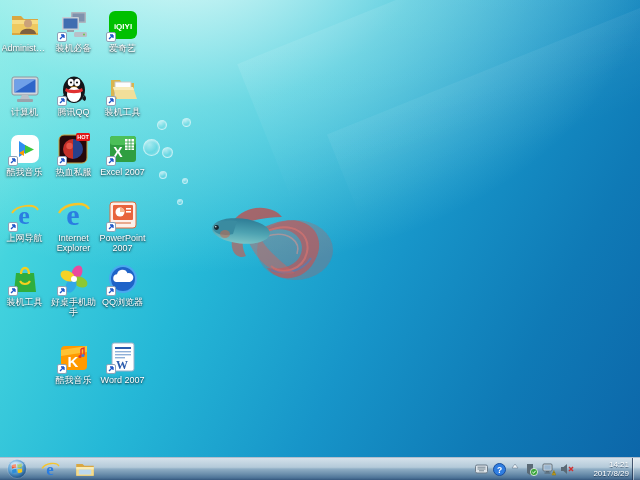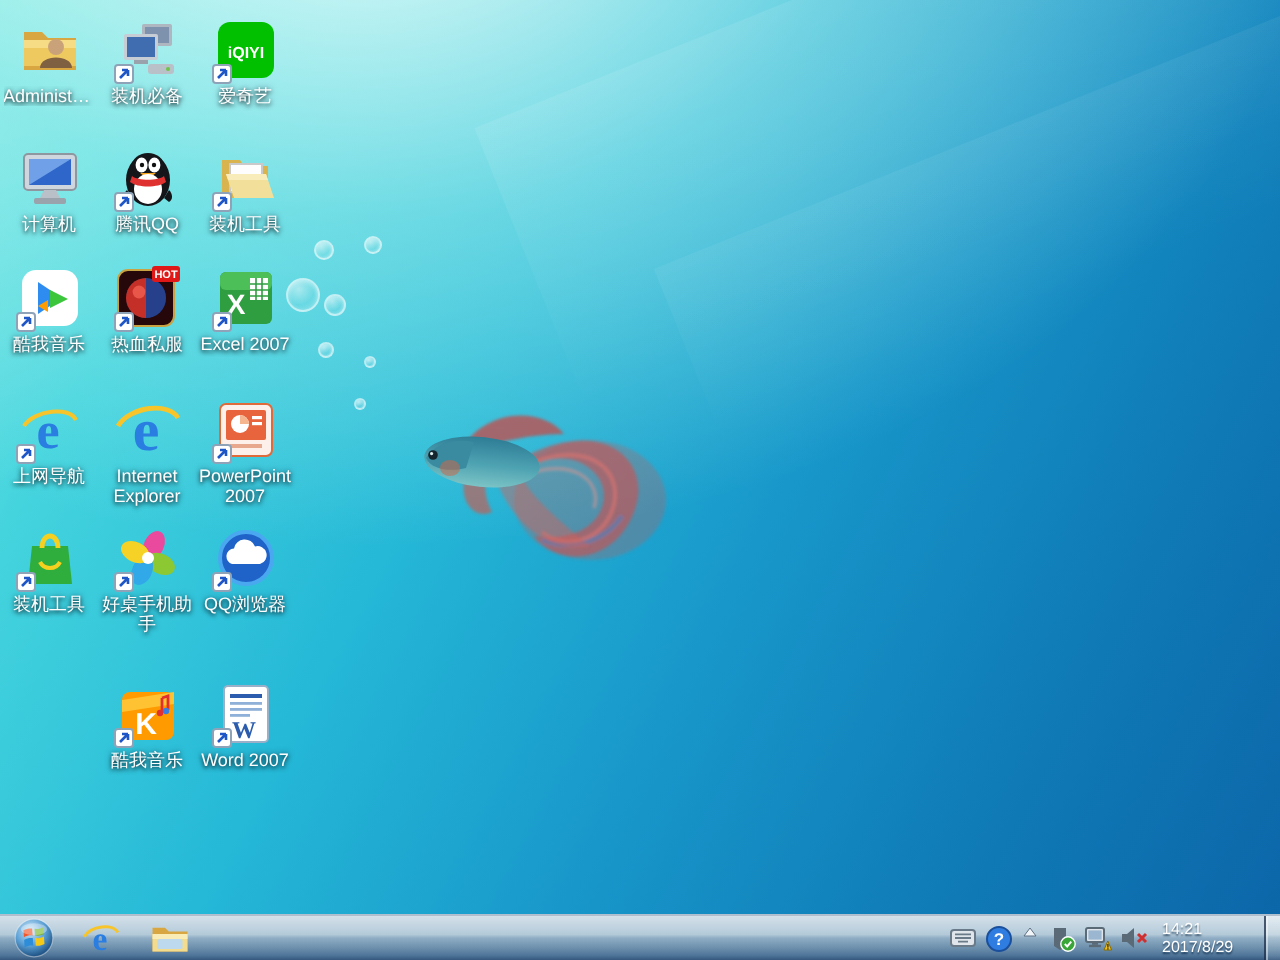--- a/index.html
+++ b/index.html
@@ -43,21 +43,21 @@
   
   .taskbar { position:absolute; left:0; bottom:0; width:640px; height:23px;
     background:linear-gradient(to bottom, #d4e1ea 0%, #b4cad9 42%, #8fadc4 50%, #6d90ad 72%, #4e7498 90%, #35587e 100%);
     border-top:1px solid rgba(255,255,255,.6);
     display:flex; align-items:center; }
   .start-btn { width:22px; height:22px; margin-left:6px; display:flex; align-items:center; justify-content:center; cursor:pointer; }
   .tb-btn { width:26px; height:21px; margin-left:9px; display:flex; align-items:center; justify-content:center;
     border-radius:3px; cursor:pointer; }
   .tray { position:absolute; right:0; top:0; height:100%; display:flex; align-items:center; }
   .tray-ic { width:14px; height:14px; margin:0 2px; display:flex; align-items:center; justify-content:center; cursor:pointer; }
-  .clock { width:48px; margin:0 3px 0 5px; text-align:left; color:#fff; font-size:8px; line-height:9px;
+  .clock { width:48px; margin:0 3px 0 5px; text-align:right; color:#fff; font-size:8px; line-height:9px;
     text-shadow:0 1px 1px rgba(0,30,60,.7); cursor:pointer; }
   .show-desktop { width:8px; height:100%; border-left:1px solid rgba(20,40,70,.75);
     background:linear-gradient(to bottom, rgba(255,255,255,.35), rgba(255,255,255,.08));
     box-shadow:inset 1px 0 0 rgba(255,255,255,.45); cursor:pointer; }
 </style>
 </head>
 <body>
 
 <div class="screen">
   <div class="ray ray1"></div>

